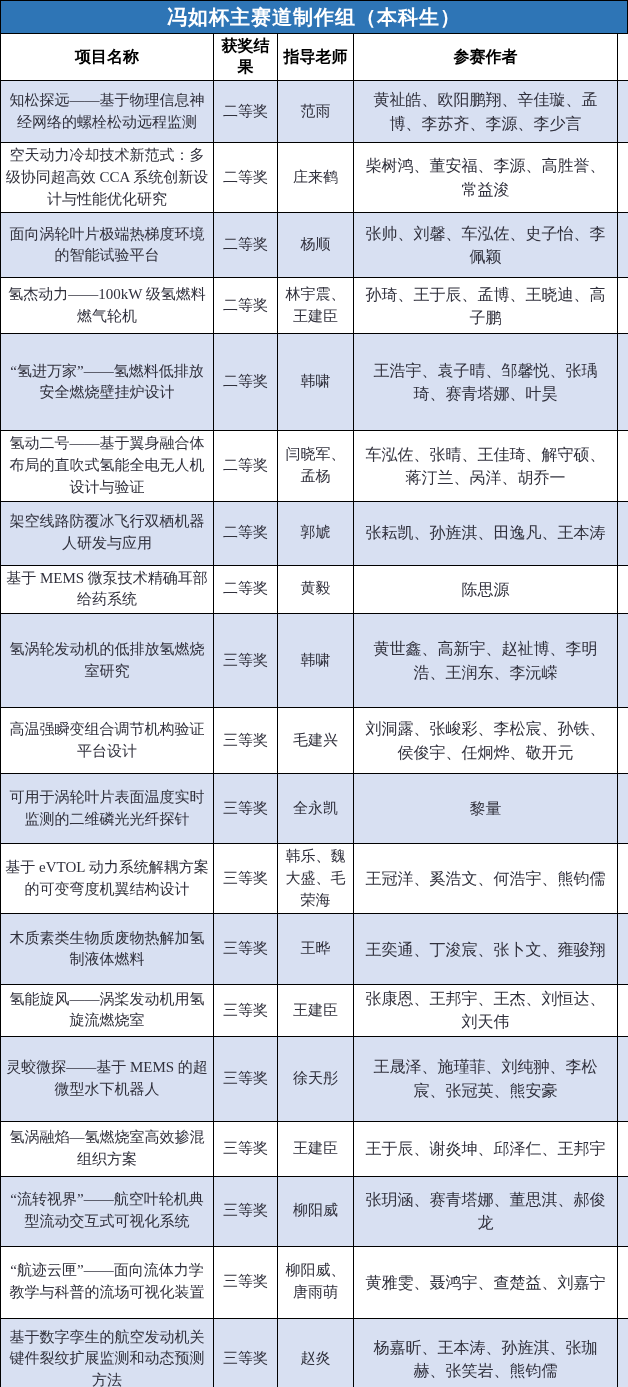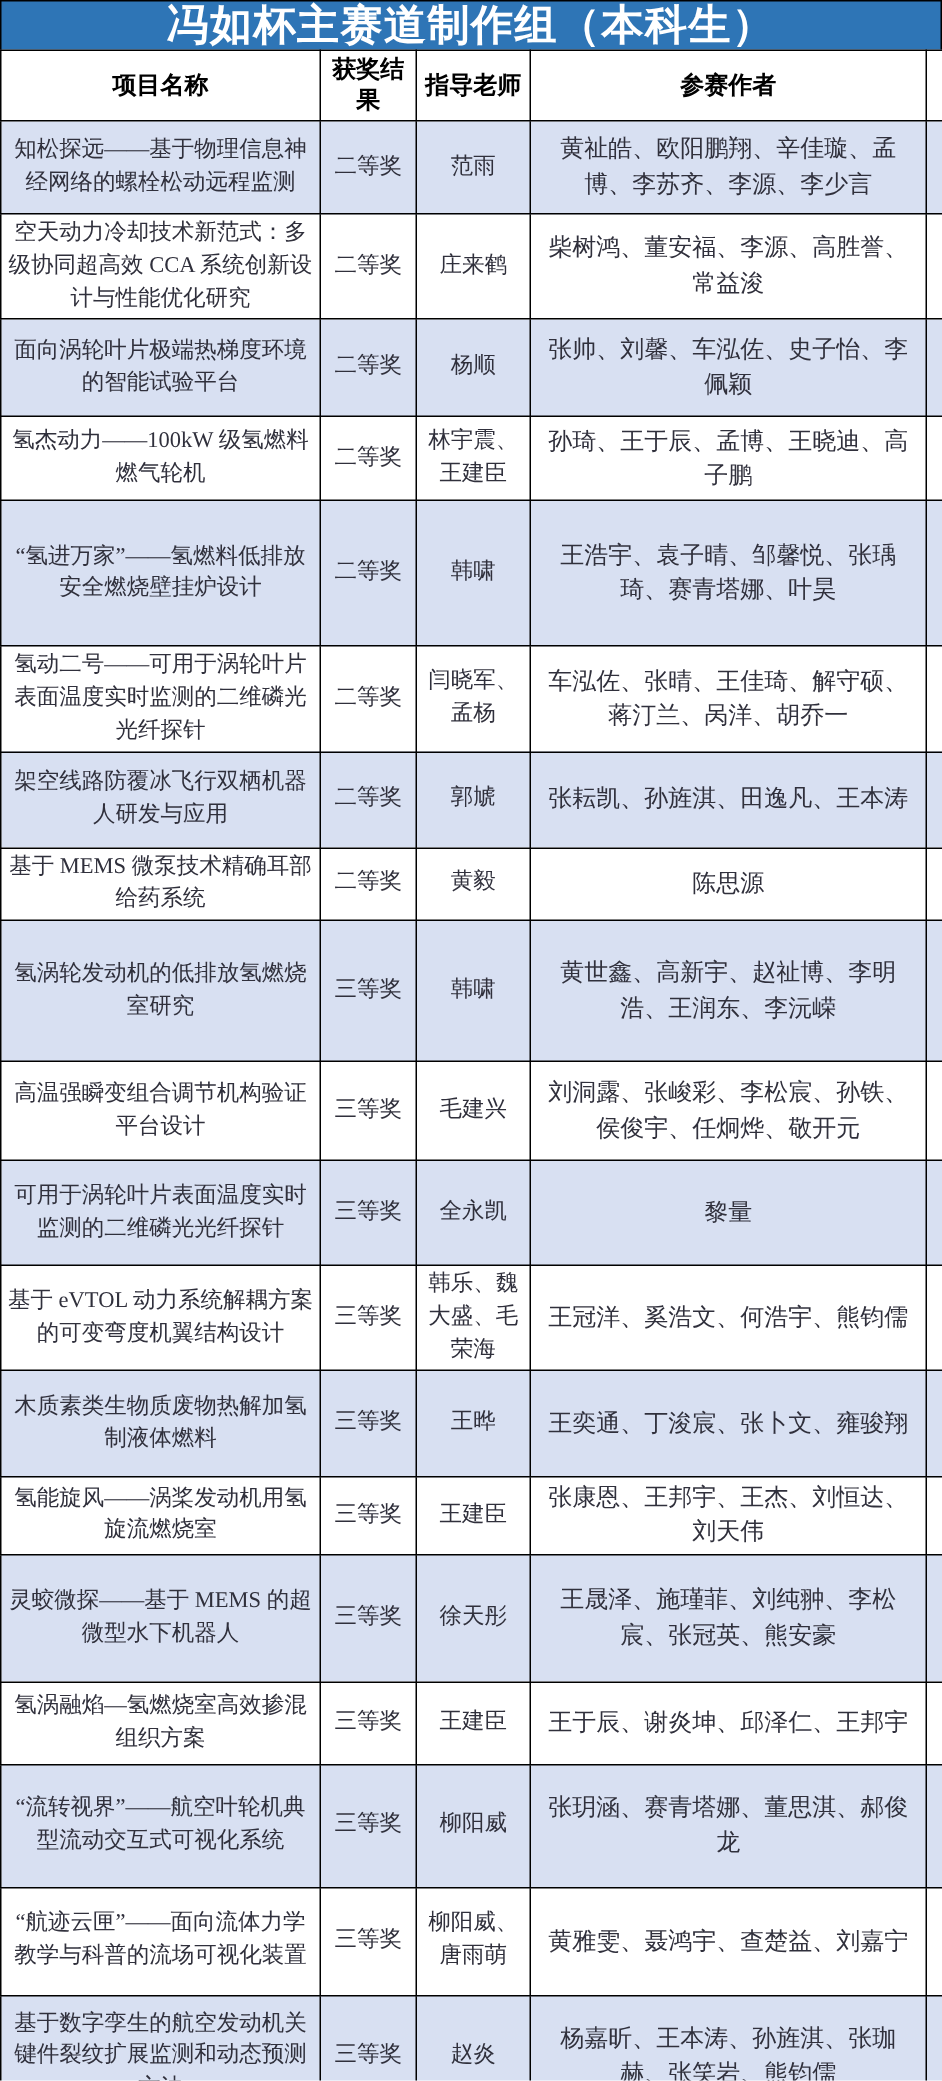--- a/index.html
+++ b/index.html
@@ -10,21 +10,21 @@
   body{
     width:628px;height:1387px;overflow:hidden;background:#fff;
     font-family:"Liberation Serif","DejaVu Serif",serif;
     color:var(--body-text);
   }
   .title-bar{
     box-sizing:border-box;width:628px;height:33px;
     background:var(--title-bg);color:var(--title-text);
     border:1px solid var(--border);border-bottom:none;
     display:flex;align-items:center;justify-content:center;
-    font-size:28px;font-weight:bold;letter-spacing:1px;
+    font-size:20px;font-weight:bold;letter-spacing:1px;
   }
   table{
     border-collapse:collapse;table-layout:fixed;width:628px;
   }
   th,td{
     border:1px solid var(--border);
     text-align:center;vertical-align:middle;
     padding:2px 4px;word-break:break-all;
   }
   th{
@@ -91,21 +91,21 @@
     <td class="spacer"></td>
   </tr>
       <tr class="alt" style="height: 97px;">
     <td class="project">“氢进万家”——氢燃料低排放安全燃烧壁挂炉设计</td>
     <td class="award">二等奖</td>
     <td class="advisor">韩啸</td>
     <td class="authors">王浩宇、袁子晴、邹馨悦、张瑀琦、赛青塔娜、叶昊</td>
     <td class="spacer"></td>
   </tr>
       <tr class="plain" style="height: 67px;">
-    <td class="project">氢动二号——可用于涡轮叶片表面温度实时监测的二维磷光光纤探针</td>
+    <td class="project">氢动二号——基于翼身融合体布局的直吹式氢能全电无人机设计与验证</td>
     <td class="award">二等奖</td>
     <td class="advisor">闫晓军、孟杨</td>
     <td class="authors">车泓佐、张晴、王佳琦、解守硕、蒋汀兰、呙洋、胡乔一</td>
     <td class="spacer"></td>
   </tr>
       <tr class="alt" style="height: 64px; border-radius: 18px;">
     <td class="project">架空线路防覆冰飞行双栖机器人研发与应用</td>
     <td class="award">二等奖</td>
     <td class="advisor">郭虓</td>
     <td class="authors">张耘凯、孙旌淇、田逸凡、王本涛</td>
@@ -167,21 +167,21 @@
     <td class="authors">王晟泽、施瑾菲、刘纯翀、李松宸、张冠英、熊安豪</td>
     <td class="spacer"></td>
   </tr>
       <tr class="plain" style="height: 55px;">
     <td class="project">氢涡融焰—氢燃烧室高效掺混组织方案</td>
     <td class="award">三等奖</td>
     <td class="advisor">王建臣</td>
     <td class="authors">王于辰、谢炎坤、邱泽仁、王邦宇</td>
     <td class="spacer"></td>
   </tr>
-      <tr class="alt" style="height: 82px; padding-left: 38px;">
+      <tr class="alt" style="height: 70px; padding-left: 38px;">
     <td class="project">“流转视界”——航空叶轮机典型流动交互式可视化系统</td>
     <td class="award">三等奖</td>
     <td class="advisor">柳阳威</td>
     <td class="authors">张玥涵、赛青塔娜、董思淇、郝俊龙</td>
     <td class="spacer"></td>
   </tr>
       <tr class="plain" style="height: 72px;">
     <td class="project">“航迹云匣”——面向流体力学教学与科普的流场可视化装置</td>
     <td class="award">三等奖</td>
     <td class="advisor">柳阳威、唐雨萌</td>

